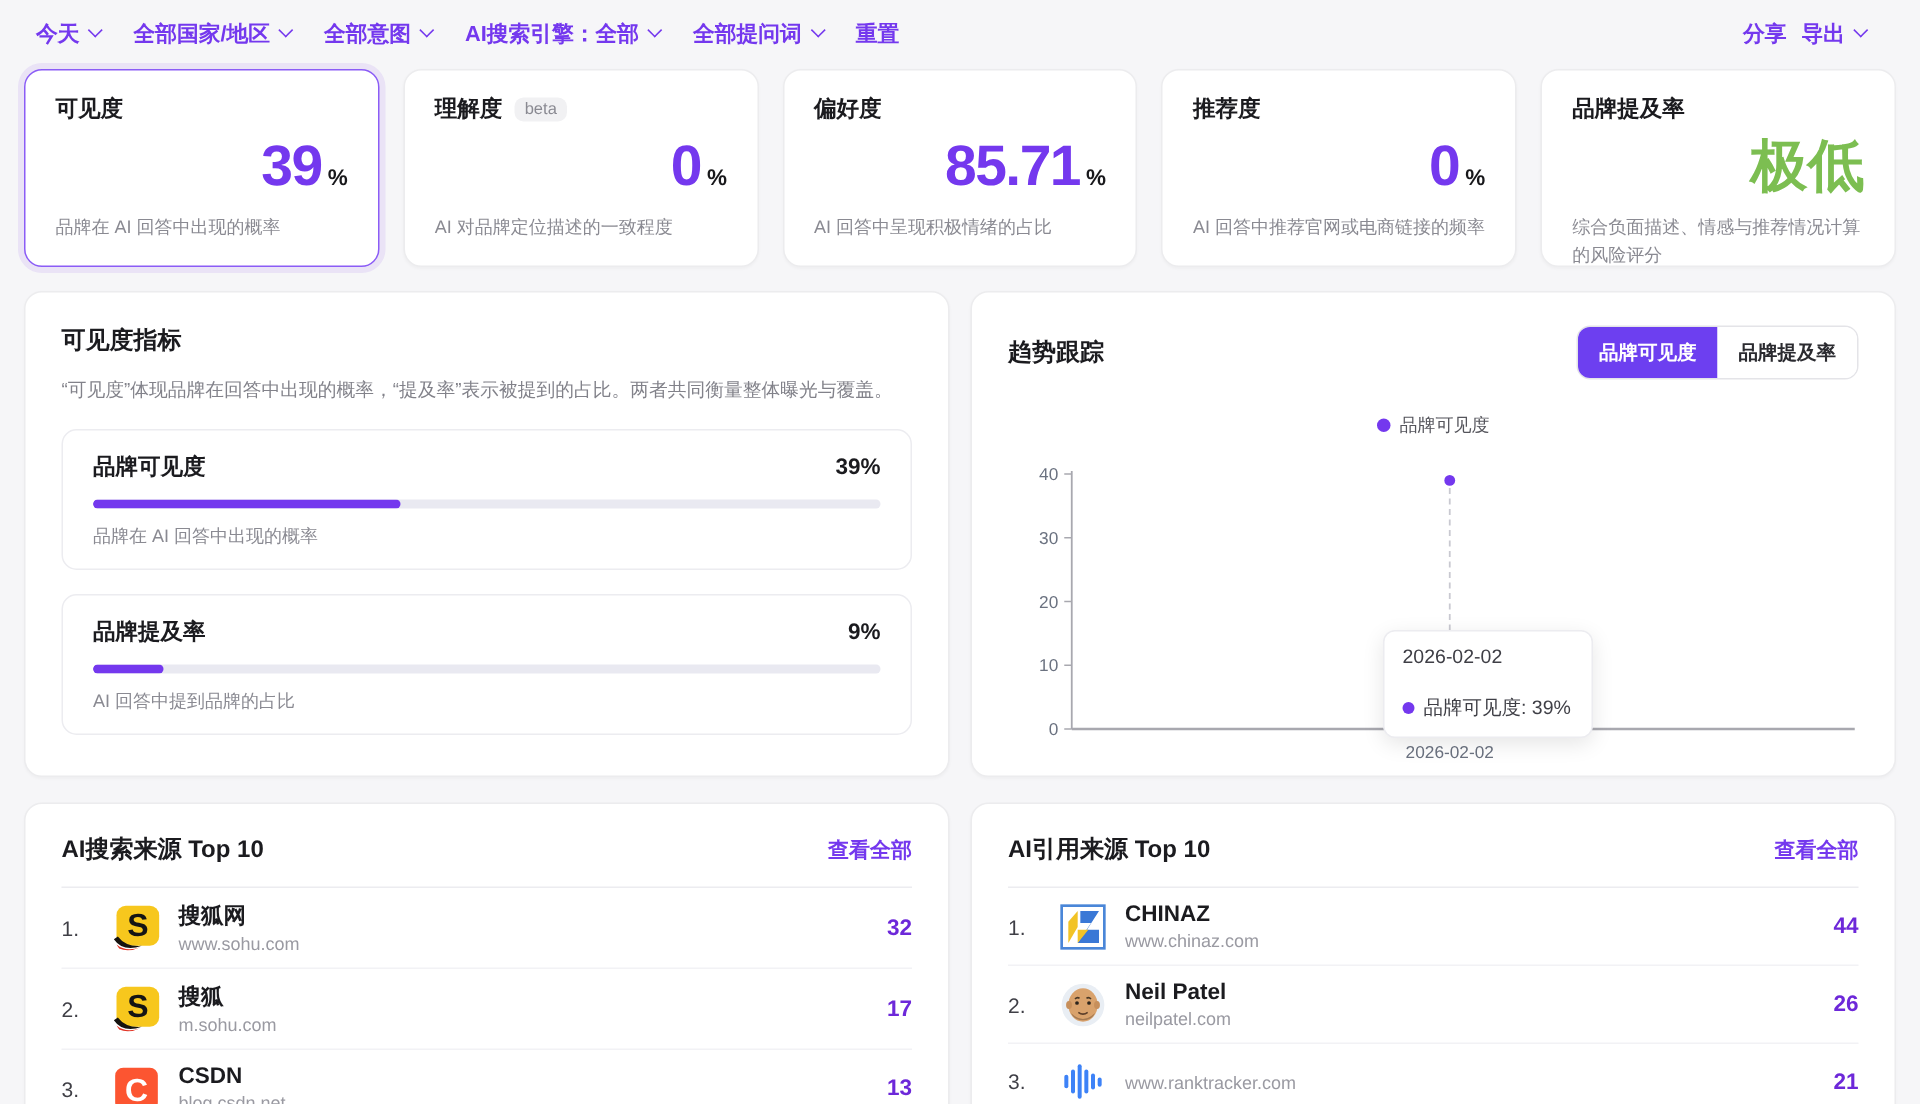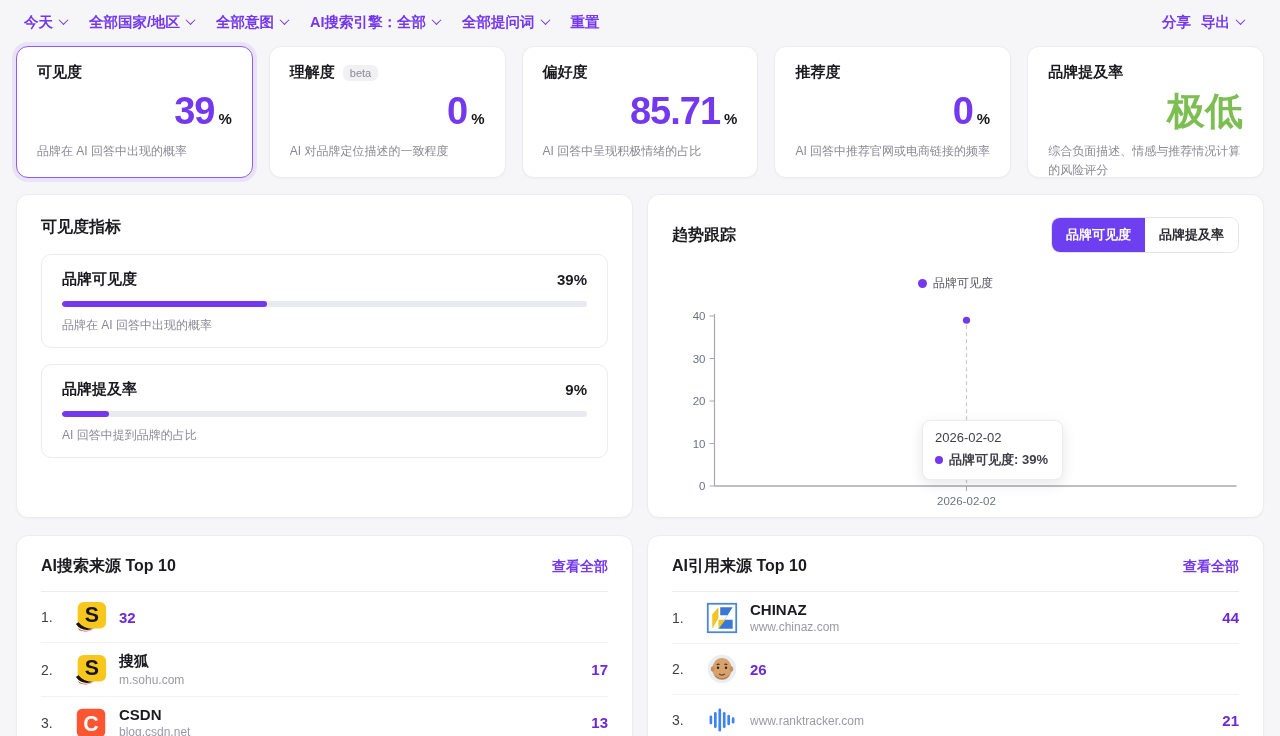--- a/index.html
+++ b/index.html
@@ -84,21 +84,21 @@
   .legend-dot { width:9px; height:9px; border-radius:50%; background:#7438ee; }
   .legend-label { font-size:12px; color:#55555c; }
   .chart-wrap { position:relative; margin-top:12px; }
   .chart-wrap svg { display:block; width:100%; height:212px; }
   .tooltip {
     position:absolute; left:250px; top:116px; background:#fff;
     border:1px solid #ececf0; border-radius:8px; padding:9px 14px 10px 12px;
     box-shadow:0 4px 14px rgba(0,0,0,.10); min-width:118px;
   }
   .tooltip-date { font-size:13px; color:#3f3f46; }
-  .tooltip-line { display:flex; align-items:center; gap:6px; margin-top:6px;font-weight:bold; }
+  .tooltip-line { display:flex; align-items:center; gap:6px; margin-top:18px; }
   .tooltip-dot { width:8px; height:8px; border-radius:50%; background:#7438ee; }
   .tooltip-text { font-size:13px; color:#3f3f46; }
 
   
   .row3 { display:grid; grid-template-columns:1fr 1fr; gap:14px; margin:17px 16px 0 16px; }
   .panel.bottom { height:240px; padding:0 24px; overflow:hidden; }
   .source-header {
     display:flex; justify-content:space-between; align-items:center;
     padding:20px 0 14px 0; border-bottom:1px solid #ececf0;
   }
@@ -203,20 +203,21 @@
       <span class="card-value green">极低</span>
     </div>
     <div class="card-desc">综合负面描述、情感与推荐情况计算的风险评分</div>
   </div>
 </div>
 
 <div class="row2">
 
   <div class="panel mid">
     <div class="panel-title">可见度指标</div>
+    <div class="panel-desc">“可见度”体现品牌在回答中出现的概率，“提及率”表示被提到的占比。两者共同衡量整体曝光与覆盖。</div>
 
     <div class="metric-box">
       <div class="metric-head">
         <span class="metric-label">品牌可见度</span>
         <span class="metric-value">39%</span>
       </div>
       <div class="progress-track">
         <div class="progress-fill" style="width: 39%;"></div>
       </div>
       <div class="metric-desc">品牌在 AI 回答中出现的概率</div>
@@ -287,20 +288,24 @@
     <div class="source-row">
       <span class="source-rank">1.</span>
       <span class="source-icon">
         <svg viewBox="0 0 36 36" width="32" height="32">
           <rect x="3" y="1" width="32" height="30" rx="7" fill="#f7c71d"></rect>
           <text x="19" y="24" font-size="24" font-weight="bold" text-anchor="middle" fill="#141414" font-family="Liberation Sans, sans-serif">S</text>
           <path d="M1,26 Q8,36 22,31 Q10,32 4,24 Z" fill="#16130f"></path>
           <path d="M3,30 Q10,36 21,32 Q12,36 5,33 Z" fill="#e23223"></path>
         </svg>
       </span>
+      <span class="source-info">
+        <div class="source-name">搜狐网</div>
+        <div class="source-domain">www.sohu.com</div>
+      </span>
       <span class="source-value">32</span>
     </div>
 
     <div class="source-row">
       <span class="source-rank">2.</span>
       <span class="source-icon">
         <svg viewBox="0 0 36 36" width="32" height="32">
           <rect x="3" y="1" width="32" height="30" rx="7" fill="#f7c71d"></rect>
           <text x="19" y="24" font-size="24" font-weight="bold" text-anchor="middle" fill="#141414" font-family="Liberation Sans, sans-serif">S</text>
           <path d="M1,26 Q8,36 22,31 Q10,32 4,24 Z" fill="#16130f"></path>
@@ -363,20 +368,24 @@
           <ellipse cx="7.5" cy="18" rx="2.2" ry="3" fill="#c78f5b"></ellipse>
           <ellipse cx="28.5" cy="18" rx="2.2" ry="3" fill="#c78f5b"></ellipse>
           <path d="M9,24 Q18,33 27,24 Q25,29 18,29.5 Q11,29 9,24 Z" fill="#7a5a3e" opacity="0.55"></path>
           <circle cx="13.5" cy="16.5" r="1.4" fill="#2b241d"></circle>
           <circle cx="22.5" cy="16.5" r="1.4" fill="#2b241d"></circle>
           <path d="M12,13.5 q1.5,-1.6 3.4,-0.6" stroke="#4a3826" stroke-width="1.2" fill="none"></path>
           <path d="M20.6,12.9 q1.9,-1 3.4,0.6" stroke="#4a3826" stroke-width="1.2" fill="none"></path>
           <path d="M14.5,23.5 q3.5,2.6 7,0" stroke="#5d3f2a" stroke-width="1.3" fill="none"></path>
         </svg>
       </span>
+      <span class="source-info">
+        <div class="source-name">Neil Patel</div>
+        <div class="source-domain">neilpatel.com</div>
+      </span>
       <span class="source-value">26</span>
     </div>
 
     <div class="source-row">
       <span class="source-rank">3.</span>
       <span class="source-icon">
         <svg viewBox="0 0 36 36" width="32" height="32">
           <g fill="#3d82f7">
             <rect x="4" y="13" width="3" height="10" rx="1.5"></rect>
             <rect x="9" y="9" width="3" height="18" rx="1.5"></rect>

